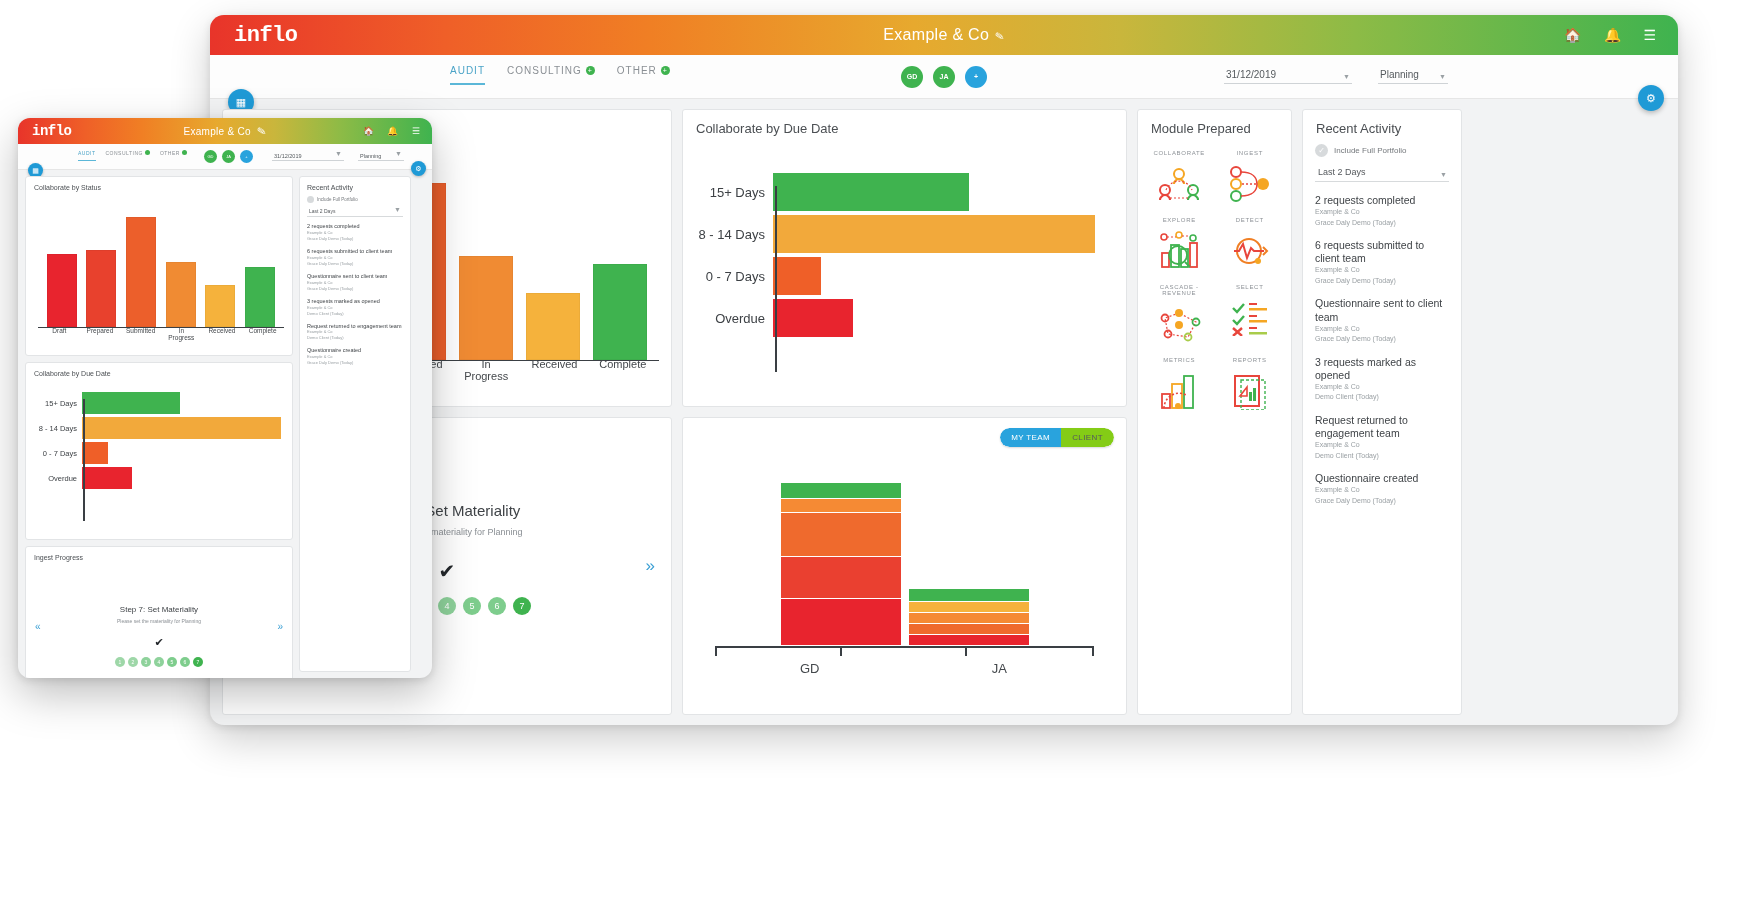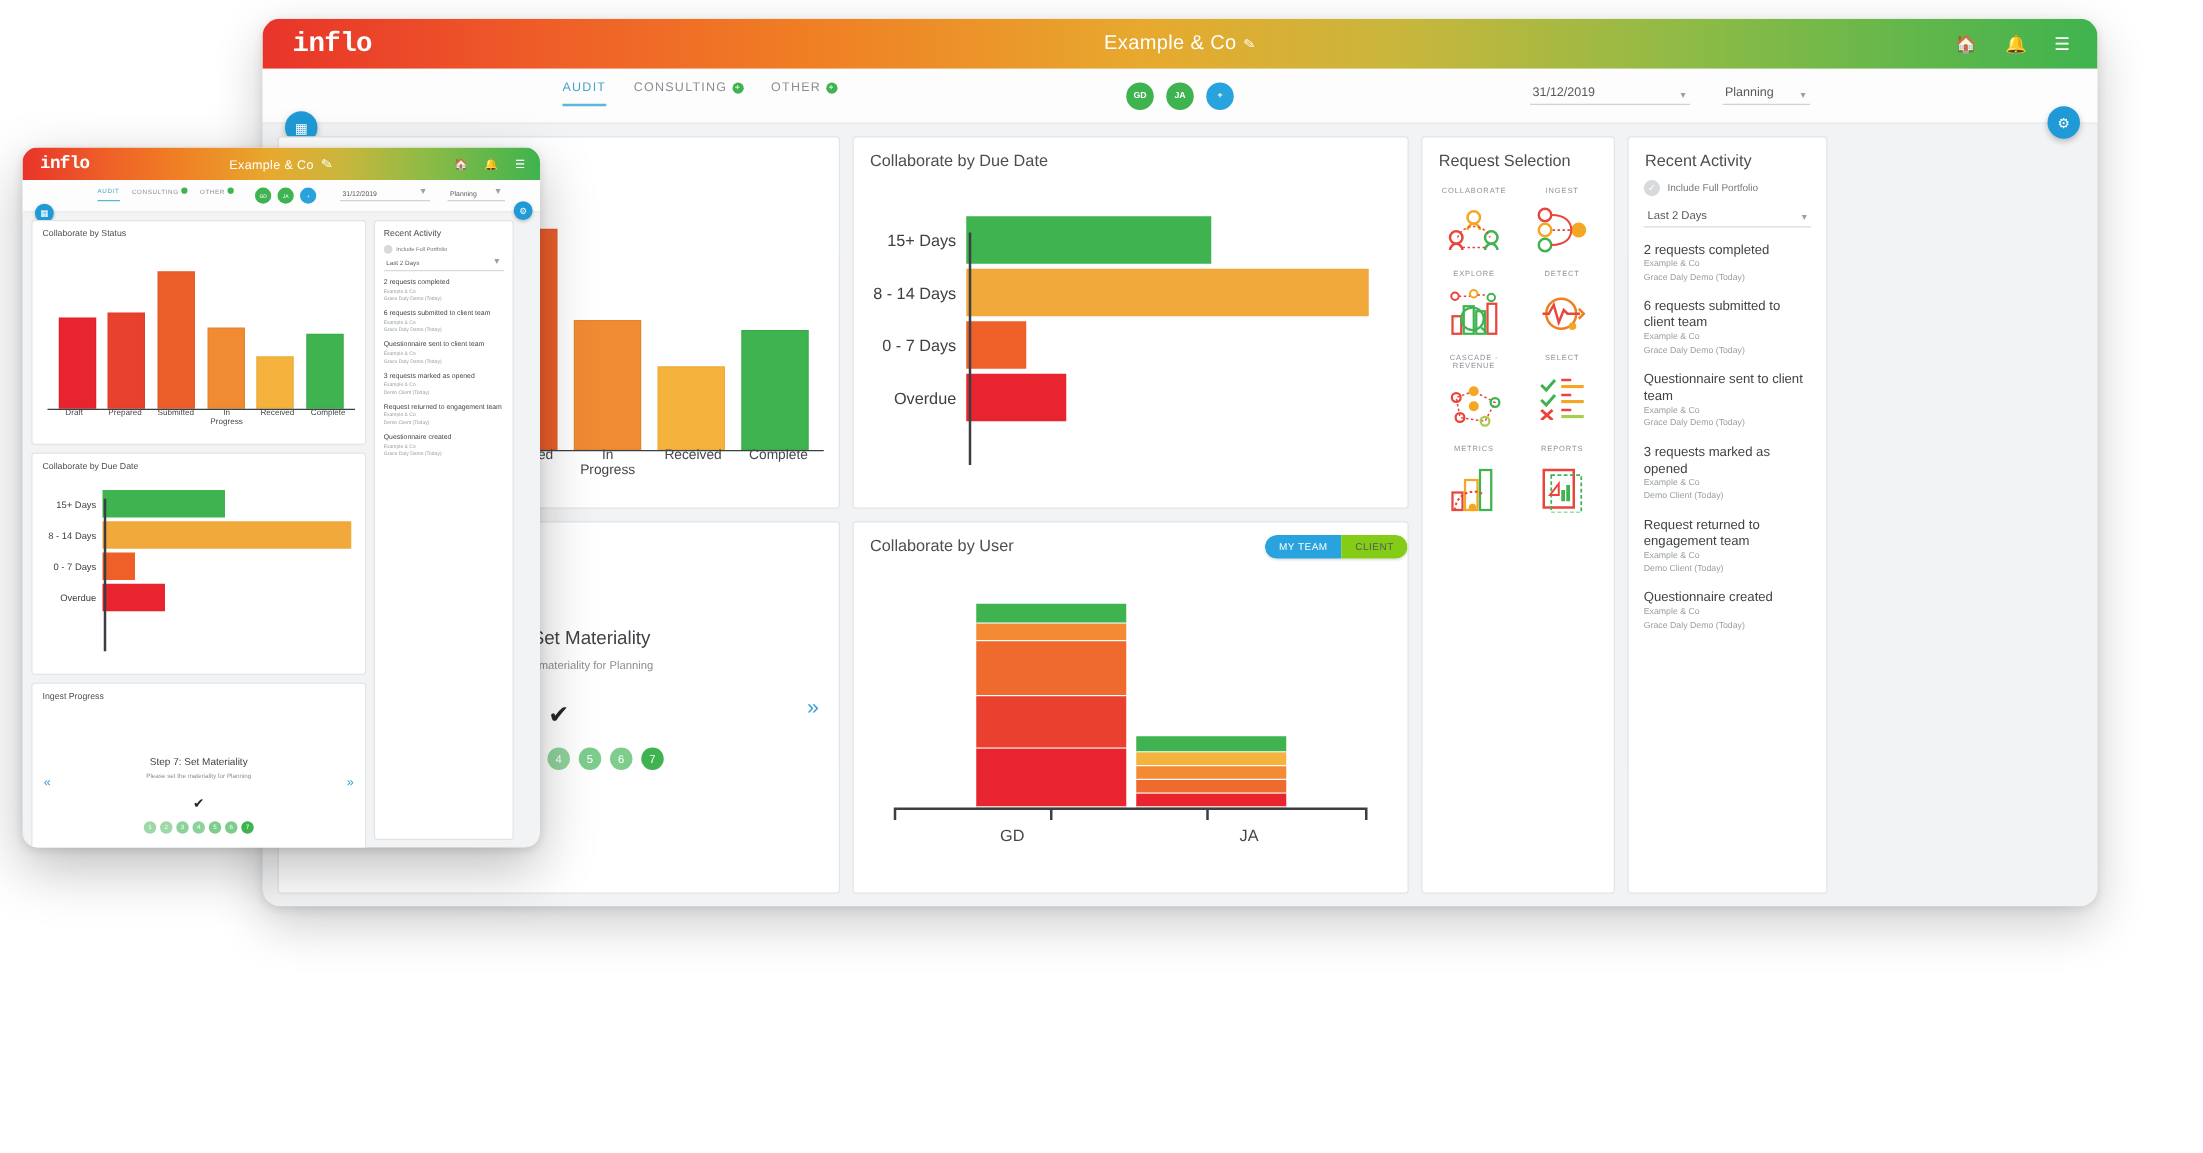--- a/index.html
+++ b/index.html
@@ -96,21 +96,21 @@
   
   .stack-wrap { position: absolute; left: 0; right: 0; top: 70px; bottom: 24px; }
   .stacks { position: absolute; left: 0; right: 0; bottom: 44px; height: 190px;
             display: flex; align-items: flex-end; justify-content: center; gap: 8px; }
   .stack { width: 120px; display: flex; flex-direction: column; justify-content: flex-end; }
   .seg { border-bottom: 1px solid #fff; }
   .xaxis { position: absolute; left: 32px; right: 32px; bottom: 42px; height: 2px; background: #3a3f44; }
   .tick { position: absolute; width: 2px; height: 8px; background: #3a3f44; bottom: -8px; }
   .xlabels { position: absolute; left: 32px; right: 32px; bottom: 14px; display: flex; }
   .xlabel { flex: 1; text-align: center; font-size: 13px; color: #44484c; }
-  .toggle { position: absolute; right: 0; top: 10px; display: flex;
+  .toggle { position: absolute; right: 12px; top: 10px; display: flex;
             border-radius: 11px; overflow: hidden; box-shadow: 0 1px 2px rgba(0,0,0,.15); }
   .tg { font-size: 8px; padding: 5px 11px; letter-spacing: .4px; }
   .tg.on { background: #29a3dd; color: #fff; border-radius: 11px 0 0 11px; }
   .tg.off { background: #84cc16; color: #55595d; border-radius: 0 11px 11px 0; }
 
   
   .modgrid { display: grid; grid-template-columns: 1fr 1fr; row-gap: 10px; padding: 14px 6px 0 6px; }
   .mod { text-align: center; }
   .modlabel { font-size: 6px; letter-spacing: .7px; color: #8d9297; margin-bottom: 5px; }
   .modicon { height: 46px; display: flex; align-items: center; justify-content: center; }
@@ -306,21 +306,20 @@
                 <div class="step" style="background:#8ed29b">3</div>
                 <div class="step" style="background:#8ed29b">4</div>
                 <div class="step" style="background:#7ecd8d">5</div>
                 <div class="step" style="background:#7ecd8d">6</div>
                 <div class="step" style="background:#3fb34f">7</div>
               </div>
             </div>
           </div>
 
           <div class="card c2">
-            <div class="card-title">Collaborate by User</div>
             <div class="toggle">
               <div class="tg on">MY TEAM</div>
               <div class="tg off">CLIENT</div>
             </div>
             <div class="stack-wrap">
               <div class="stacks">
                 <div class="stack">
                   <div class="seg" style="height:16px;background:#3fb34f"></div>
                   <div class="seg" style="height:14px;background:#f58a34"></div>
                   <div class="seg" style="height:44px;background:#ef6a2d"></div>
@@ -345,21 +344,21 @@
                 <div class="xlabel">GD</div>
                 <div class="xlabel">JA</div>
               </div>
             </div>
           </div>
         </div>
       </div>
 
       <div class="col-right">
         <div class="card" style="height:100%">
-          <div class="card-title">Request Selection</div>
+          <div class="card-title">Module Prepared</div>
           <div class="modgrid">
             <div class="mod">
               <div class="modlabel">COLLABORATE</div>
               <div class="modicon">
                 <svg width="44" height="38" viewBox="0 0 44 38">
                     <circle cx="22" cy="9" r="5" fill="none" stroke="#f5a623" stroke-width="2"></circle>
                     <path d="M17 19c0-3 3-5 5-5s5 2 5 5" fill="none" stroke="#f5a623" stroke-width="2"></path>
                     <circle cx="8" cy="25" r="5" fill="none" stroke="#e8463c" stroke-width="2"></circle>
                     <path d="M3 35c0-3 3-5 5-5s5 2 5 5" fill="none" stroke="#e8463c" stroke-width="2"></path>
                     <circle cx="36" cy="25" r="5" fill="none" stroke="#3fb34f" stroke-width="2"></circle>

